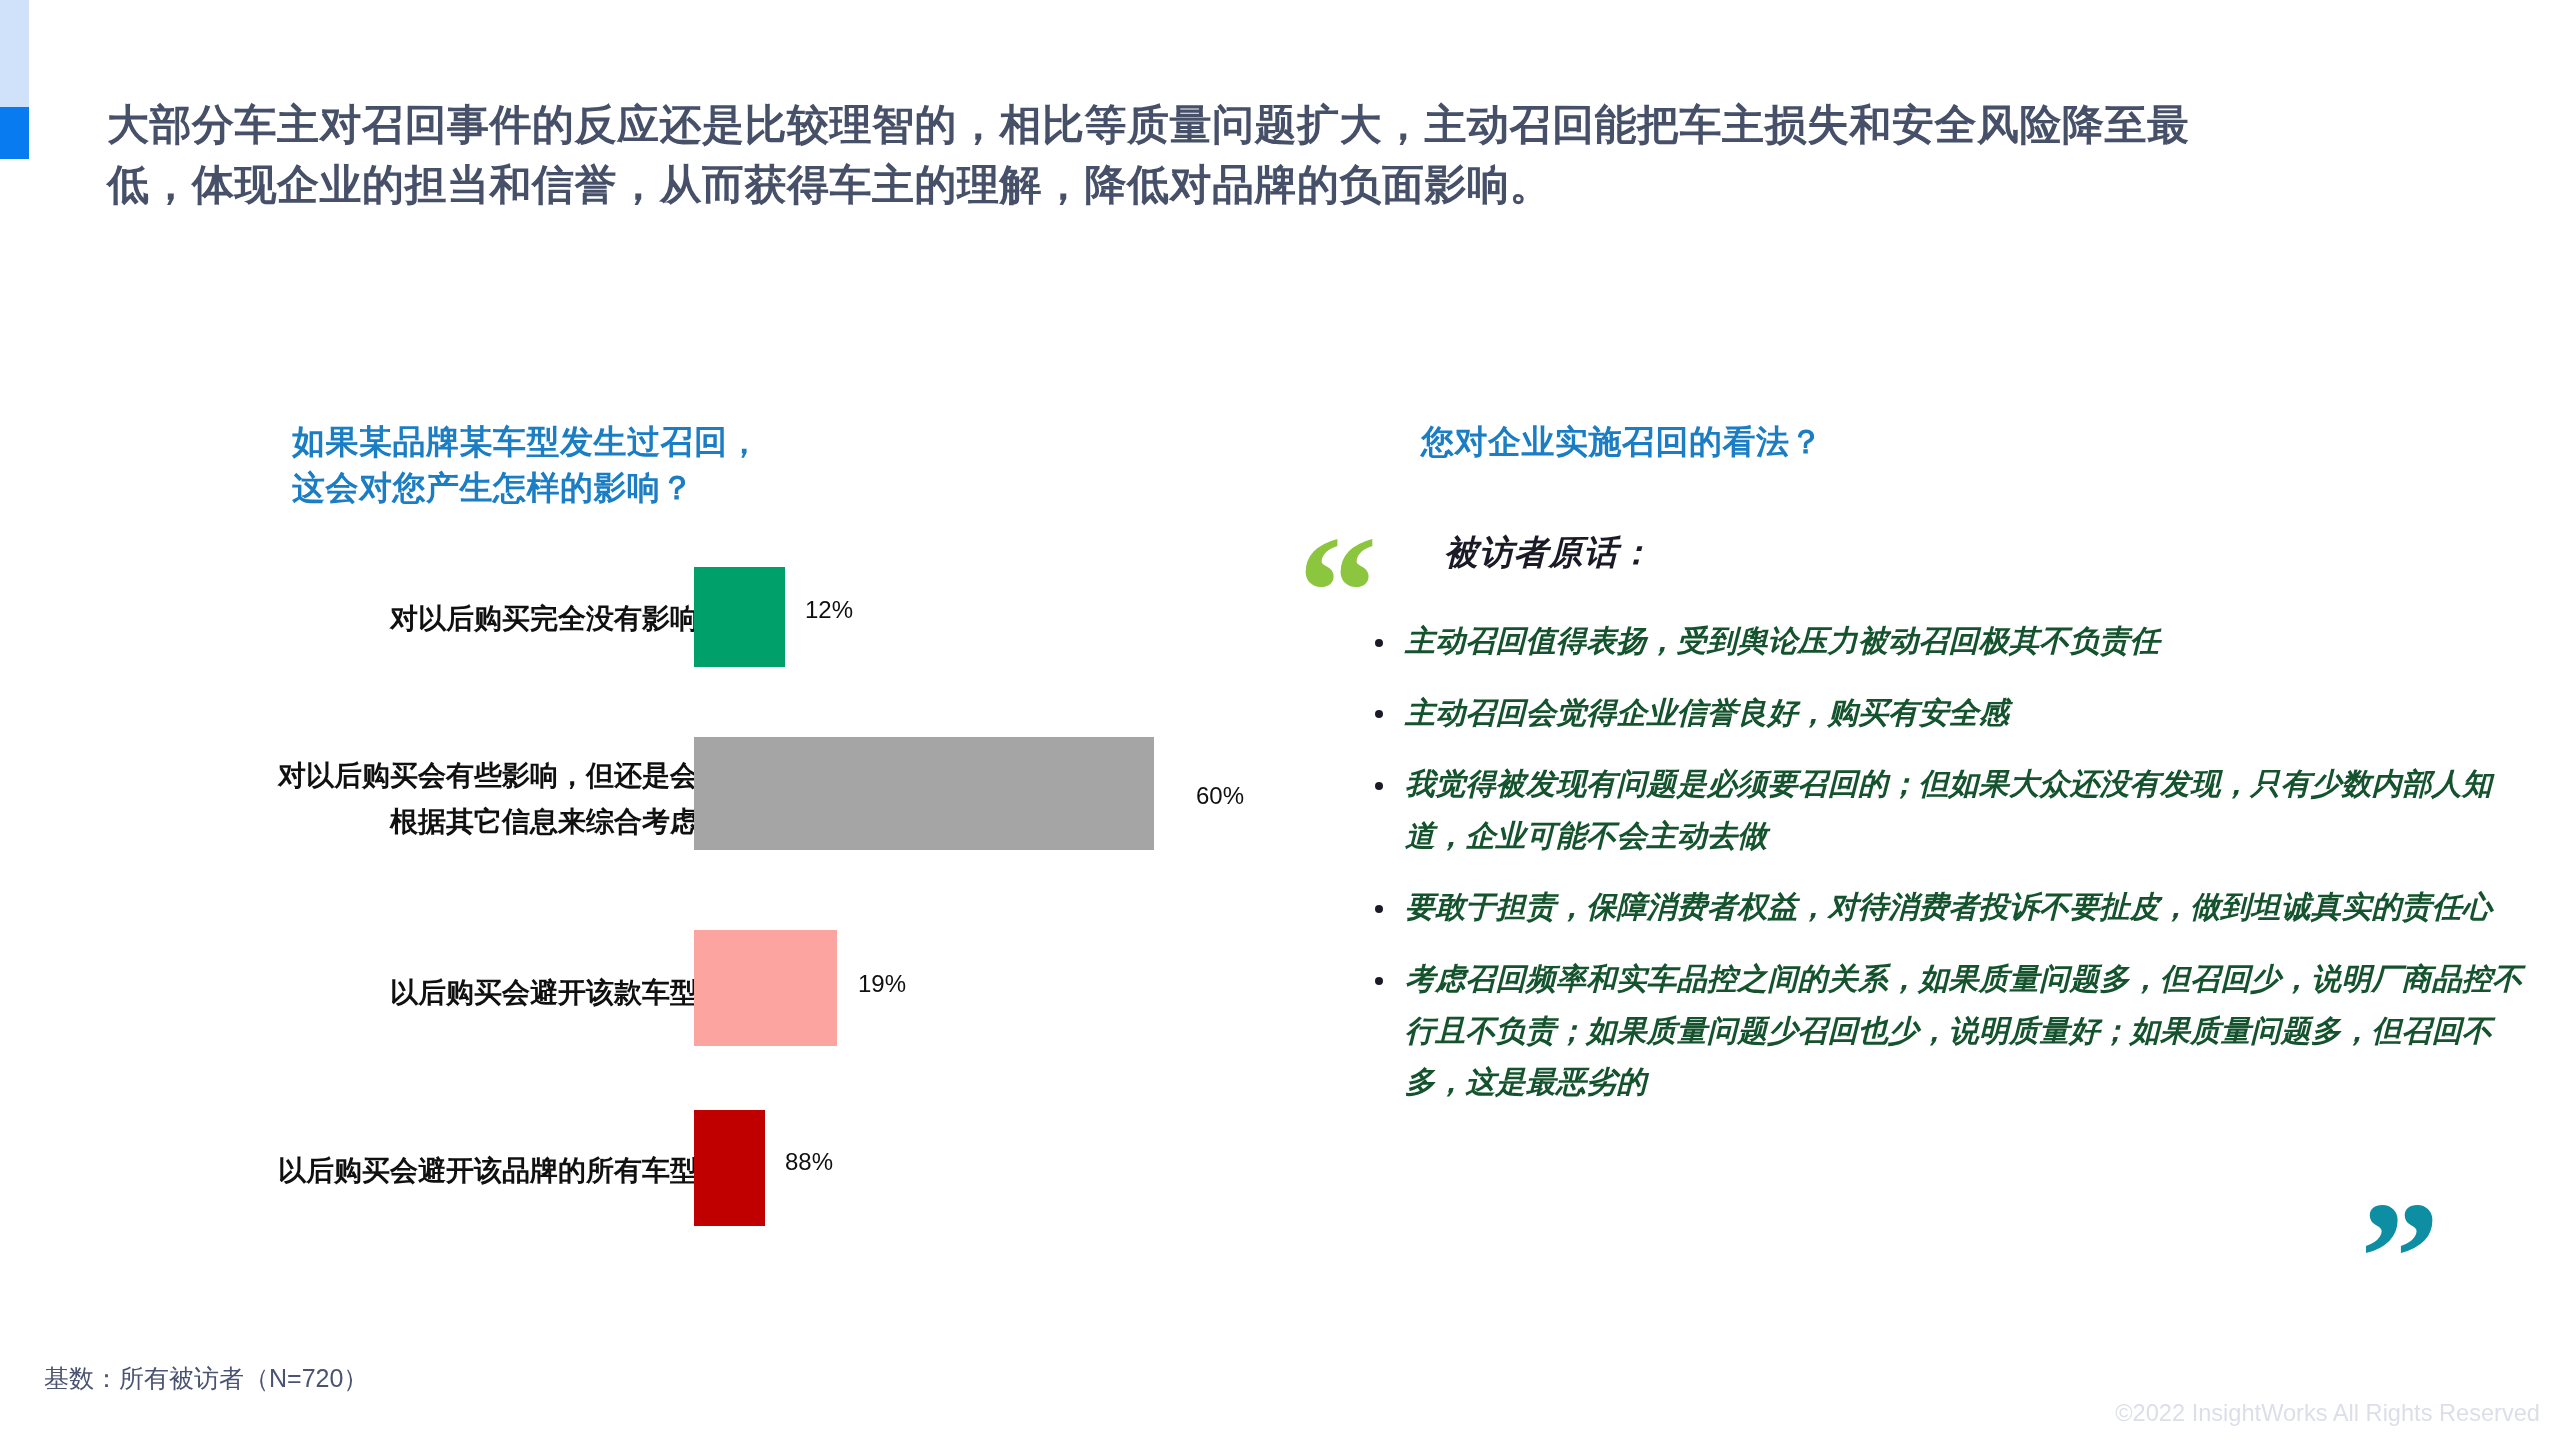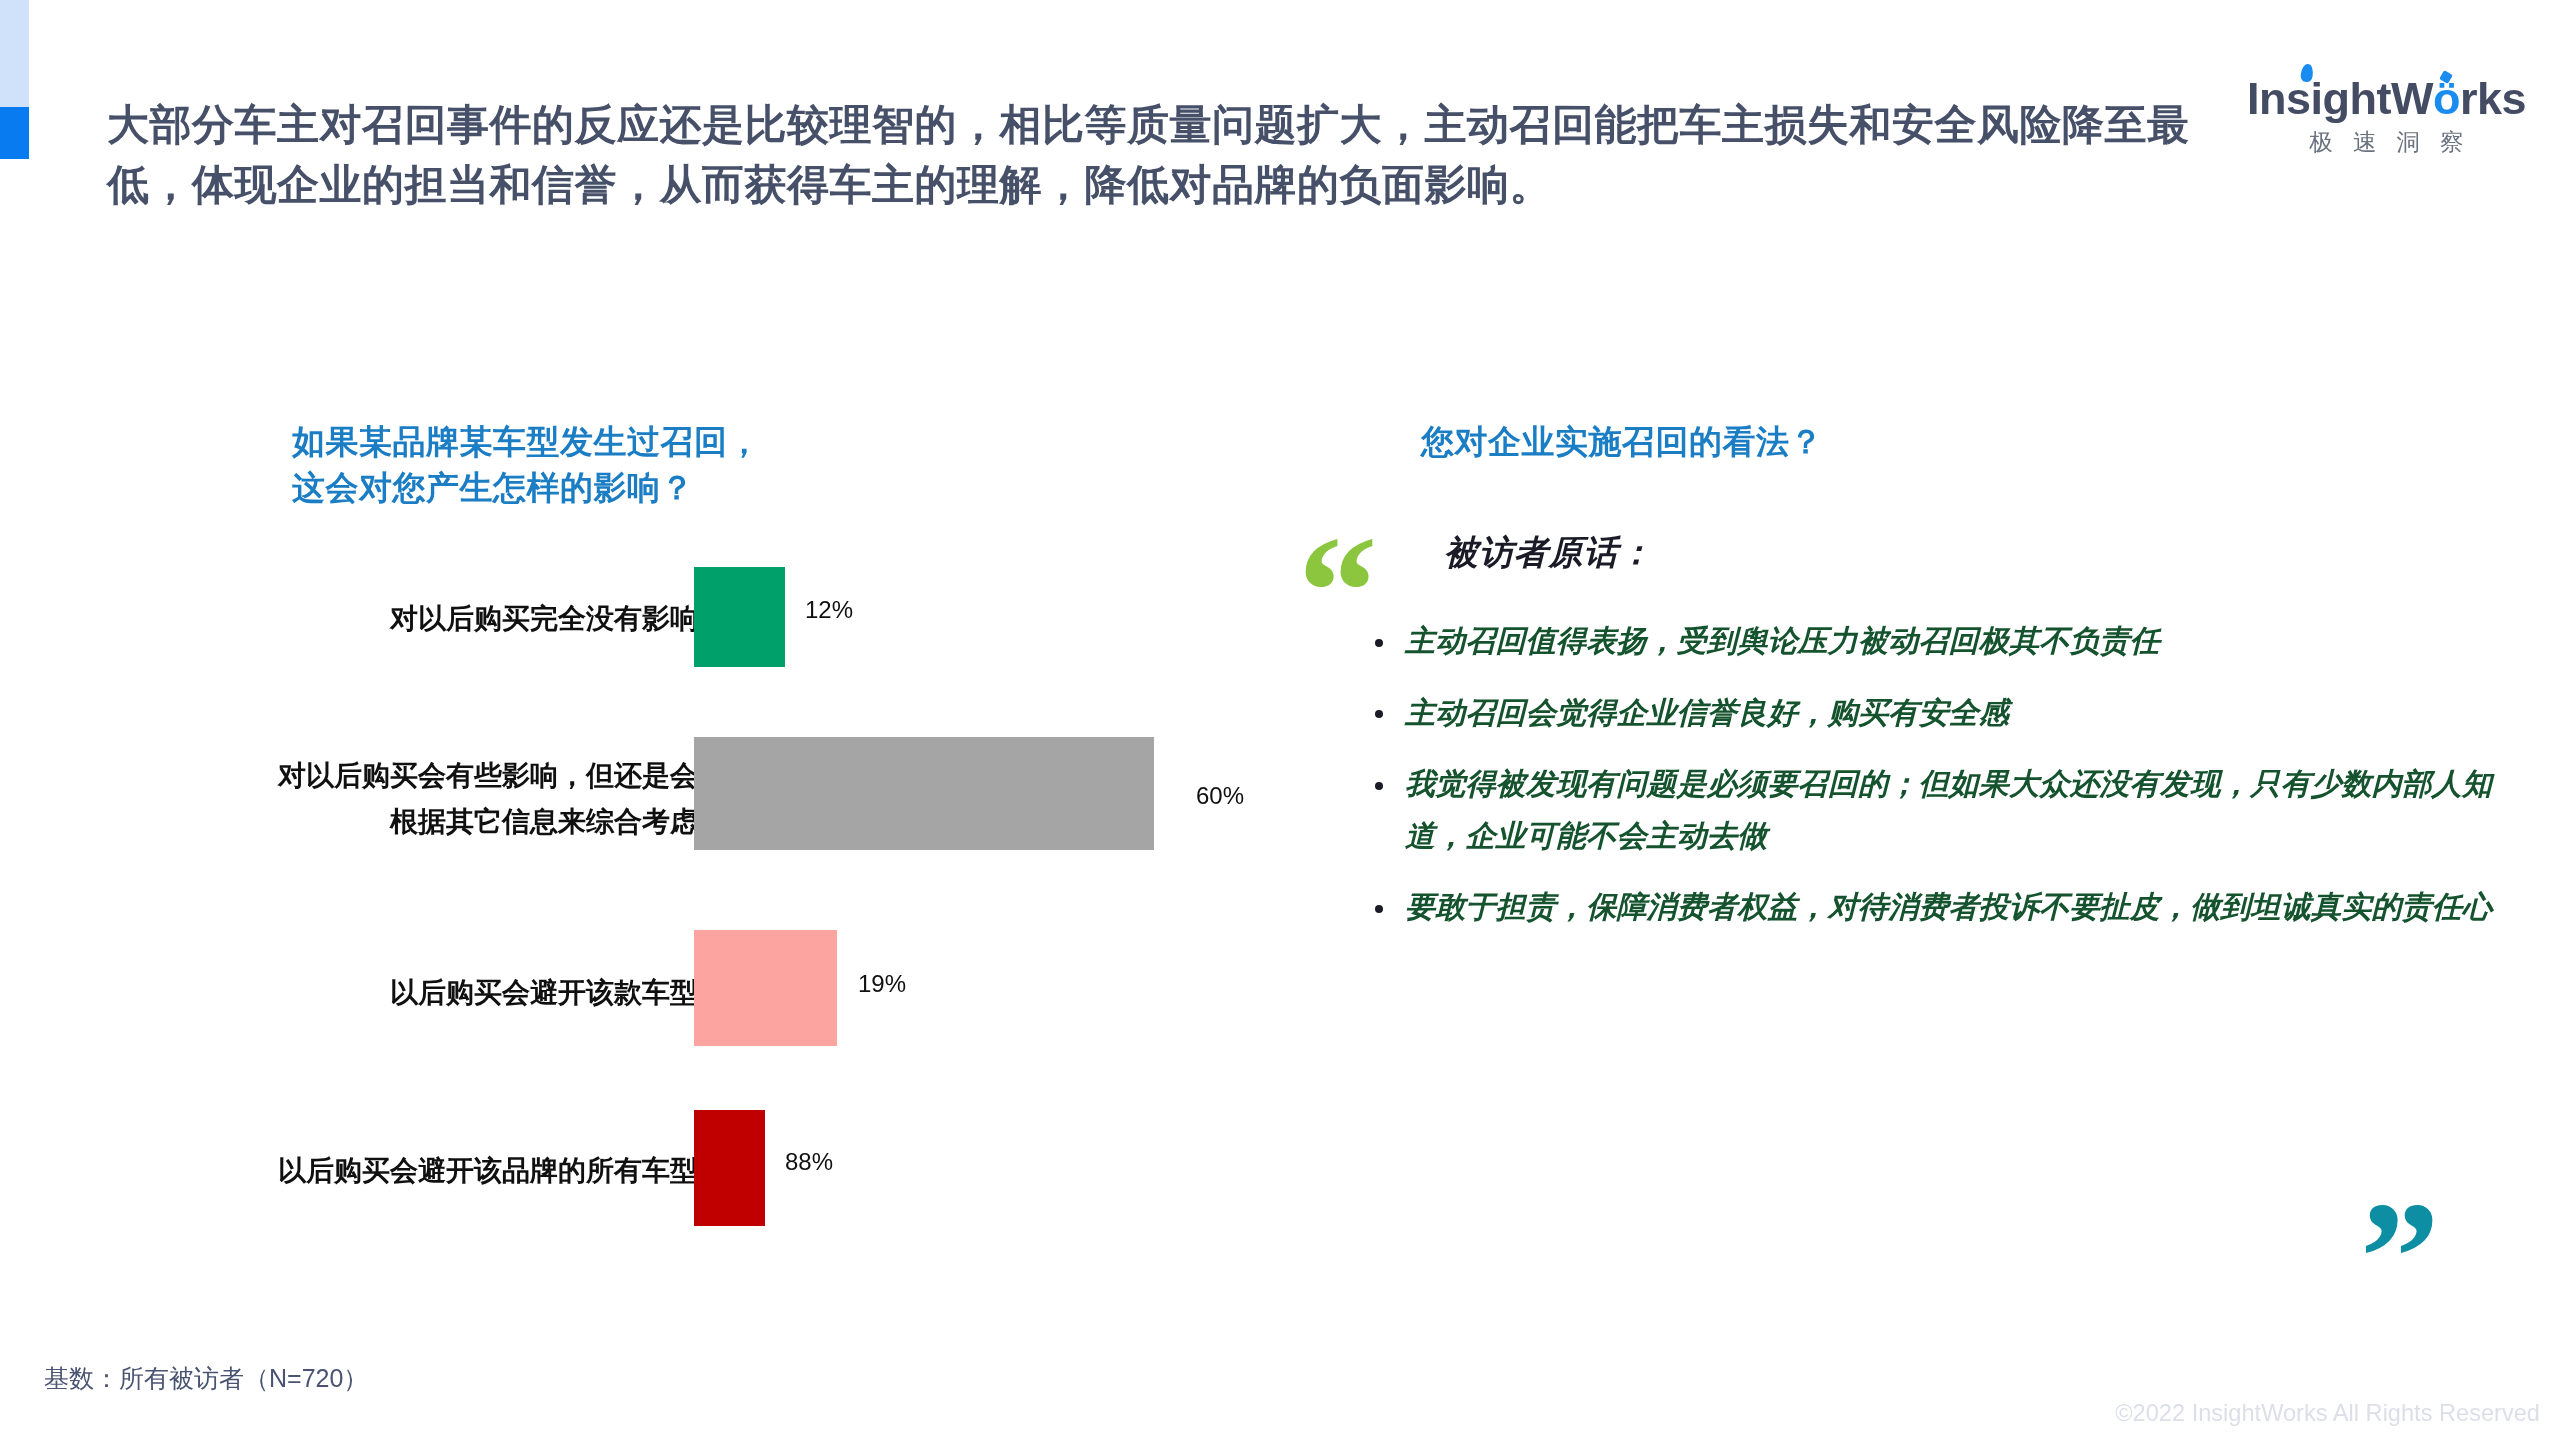--- a/index.html
+++ b/index.html
@@ -206,28 +206,20 @@
   }
 </style>
 </head>
 <body>
 
 <div id="slide">
 
   <div class="edge-light"></div>
   <div class="edge-bright"></div>
 
-  <div class="logo">
-    <div class="logo-word">
-      <span>InsightW</span><span class="blue-o">ö</span><span>rks</span>
-      <span class="logo-drop"></span>
-      <span class="logo-spark" style="left:194px; top:-3.6px;"></span>
-    </div>
-    <div class="logo-sub">极速洞察</div>
-  </div>
 
   <div class="headline">大部分车主对召回事件的反应还是比较理智的，相比等质量问题扩大，主动召回能把车主损失和安全风险降至最低，体现企业的担当和信誉，从而获得车主的理解，降低对品牌的负面影响。</div>
 
   <div class="panel-title" id="chart-title">如果某品牌某车型发生过召回，
 这会对您产生怎样的影响？</div>
 
   <div class="chart">
 
     <div class="bar-row" style="top:0px;">
       <div class="bar-label-wrap" style="top:16.3px;">对以后购买完全没有影响</div>
@@ -259,20 +251,21 @@
   <div class="panel-title" id="quotes-title">您对企业实施召回的看法？</div>
 
   <div class="quote-open">“</div>
   <div class="quote-heading">被访者原话：</div>
 
   <div class="bullets">
     <div class="bullet"><span class="dot"></span><span>主动召回值得表扬，受到舆论压力被动召回极其不负责任</span></div>
     <div class="bullet"><span class="dot"></span><span>主动召回会觉得企业信誉良好，购买有安全感</span></div>
     <div class="bullet"><span class="dot"></span><span>我觉得被发现有问题是必须要召回的；但如果大众还没有发现，只有少数内部人知道，企业可能不会主动去做</span></div>
     <div class="bullet"><span class="dot"></span><span>要敢于担责，保障消费者权益，对待消费者投诉不要扯皮，做到坦诚真实的责任心</span></div>
+    <div class="bullet"><span class="dot"></span><span>考虑召回频率和实车品控之间的关系，如果质量问题多，但召回少，说明厂商品控不行且不负责；如果质量问题少召回也少，说明质量好；如果质量问题多，但召回不多，这是最恶劣的</span></div>
   </div>
 
   <div class="quote-close">”</div>
 
   <div class="base-note">基数：所有被访者（N=720）</div>
   <div class="copyright">©2022 InsightWorks  All Rights Reserved</div>
 
 </div>
 
 

